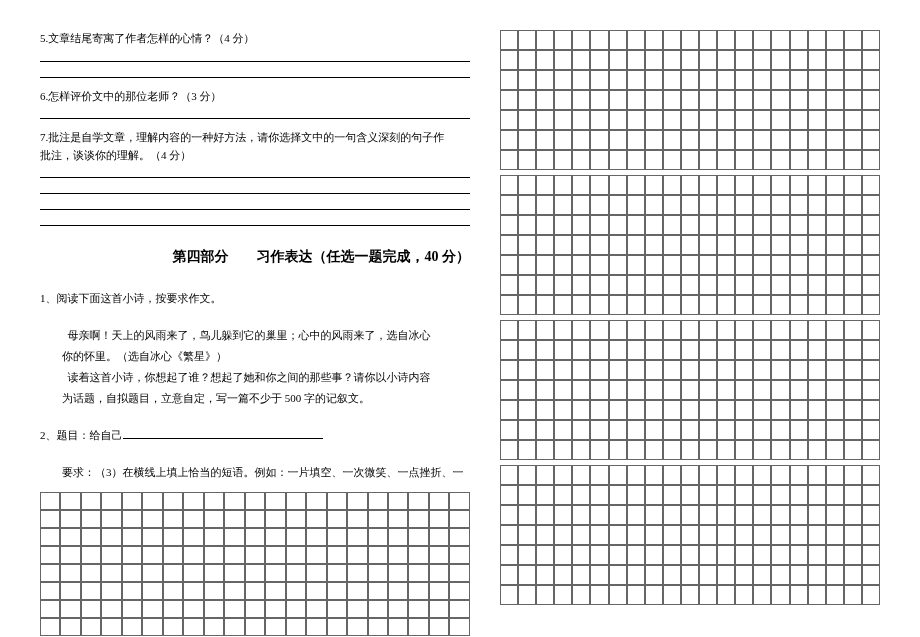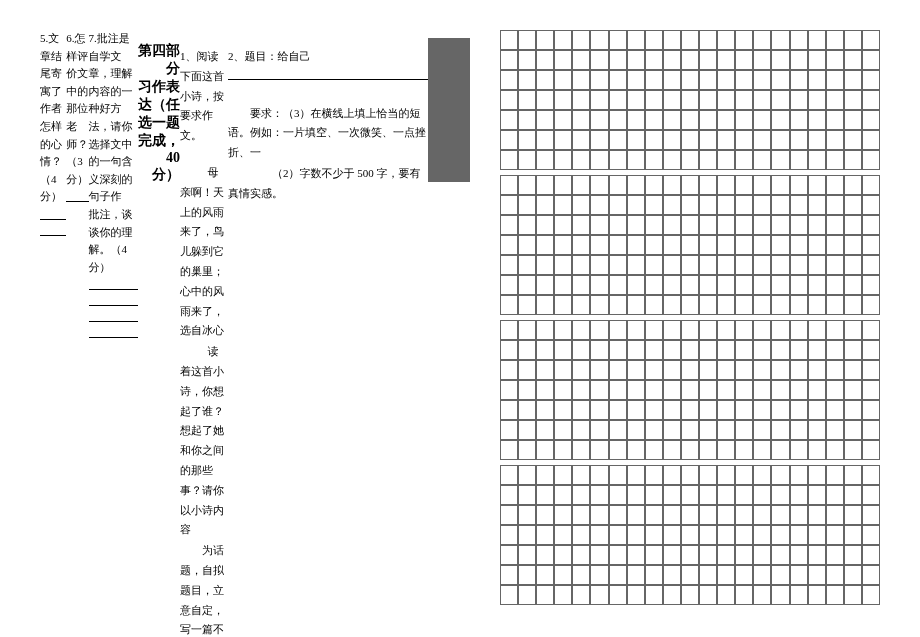--- a/index.html
+++ b/index.html
@@ -14,21 +14,21 @@
       font-family: "SimSun", "宋体", serif;
       font-size: 11px;
       color: #000;
       display: flex;
       padding: 30px 40px 20px 40px;
       gap: 30px;
     }
     .left-col {
       flex: 1;
       display: flex;
-      flex-direction: row;
+      flex-direction: column;
     }
     .right-col {
       width: 380px;
       display: flex;
       flex-direction: column;
     }
     .question {
       margin-bottom: 8px;
     }
     .q-text {
@@ -100,32 +100,32 @@
     <div class="underline"></div>
     <div class="underline"></div>
     <div class="underline"></div>
   </div>
 
   <div class="section-title">第四部分　　习作表达（任选一题完成，40 分）</div>
 
   <div>
     <div class="para-first">1、阅读下面这首小诗，按要求作文。</div>
     <div class="para">母亲啊！天上的风雨来了，鸟儿躲到它的巢里；心中的风雨来了，选自冰心</div>
+    <div class="para" style="text-indent:2em">你的怀里。（选自冰心《繁星》）</div>
     <div class="para">读着这首小诗，你想起了谁？想起了她和你之间的那些事？请你以小诗内容</div>
     <div class="para" style="text-indent:2em">为话题，自拟题目，立意自定，写一篇不少于 500 字的记叙文。</div>
   </div>
 
   <div style="height:10px"></div>
 
   <div>
     <div class="para-first">
       <span>2、题目：给自己</span><span class="ul-short"></span>
     </div>
     <div class="para" style="text-indent:2em">要求：（3）在横线上填上恰当的短语。例如：一片填空、一次微笑、一点挫折、一</div>
-    <div class="para" style="text-indent:4em">（2）字数不少于 500 字，要有真情实感。</div>
   </div>
 
   <div class="grid-container left-grid" id="left-grid">
       <div class="grid-row">
         <div class="grid-cell"></div>
         <div class="grid-cell"></div>
         <div class="grid-cell"></div>
         <div class="grid-cell"></div>
         <div class="grid-cell"></div>
         <div class="grid-cell"></div>

